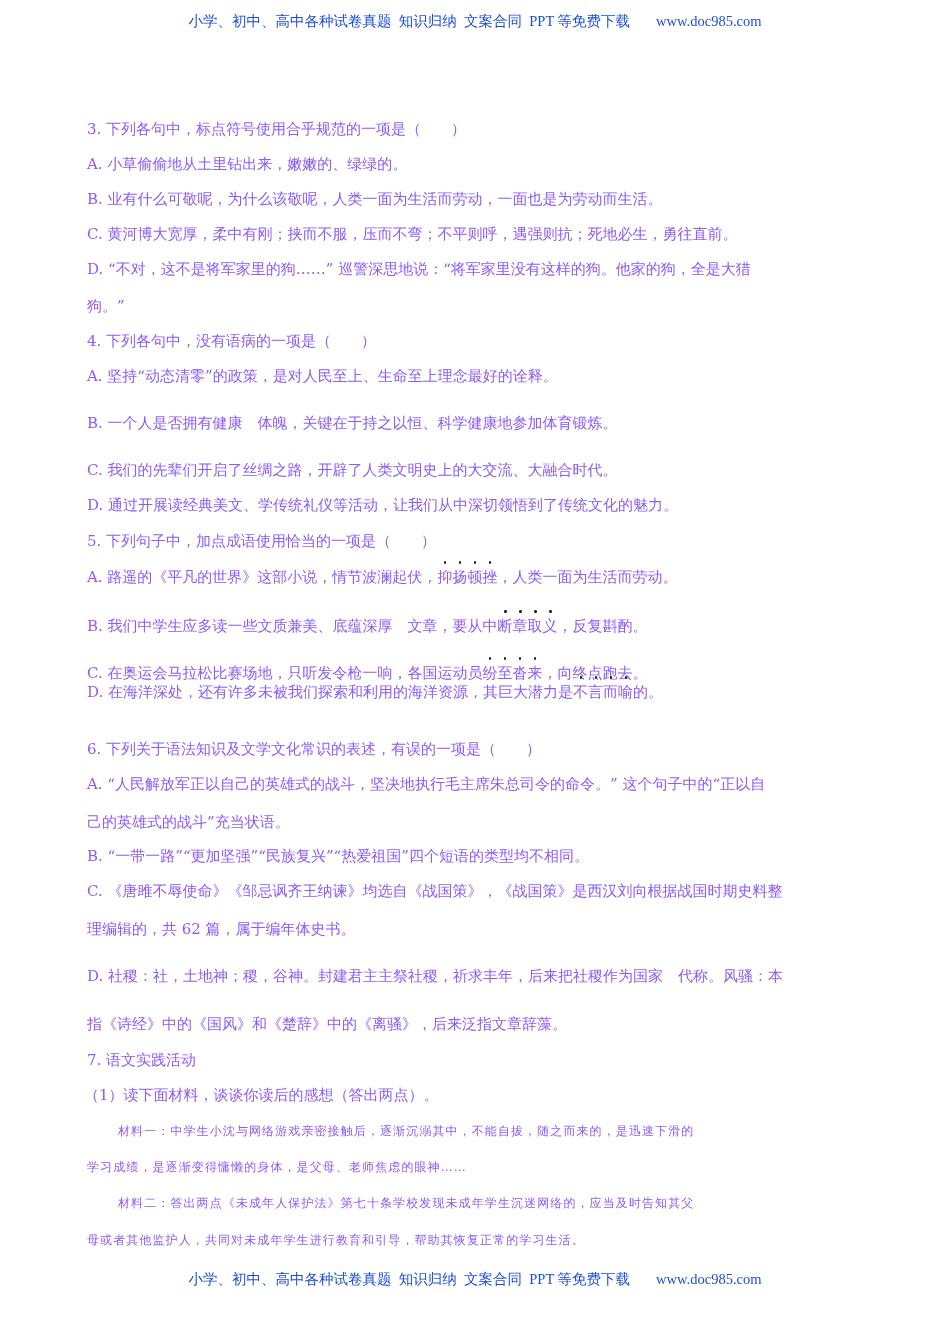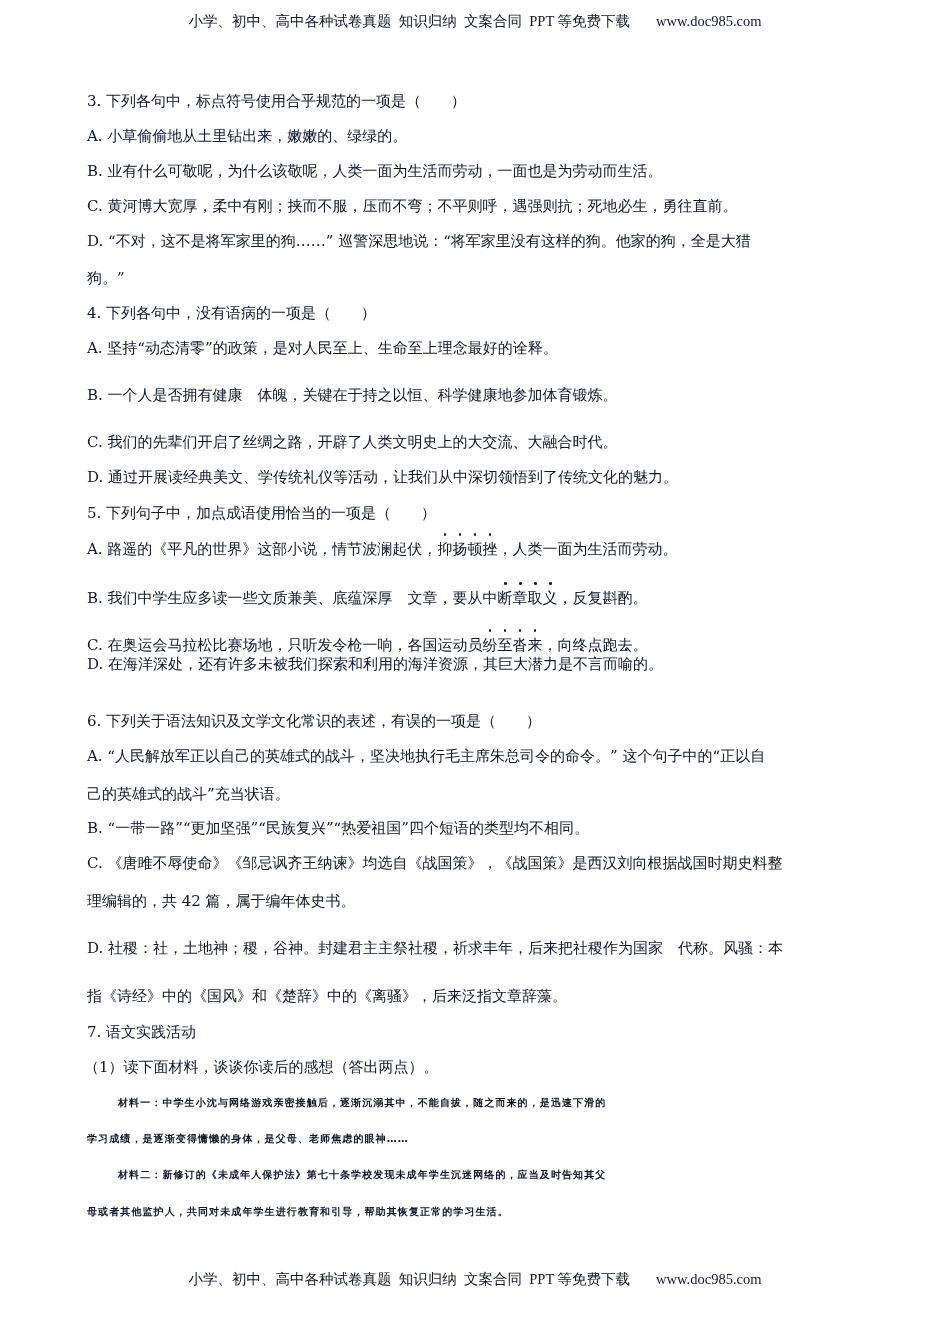--- a/index.html
+++ b/index.html
@@ -14,42 +14,42 @@
       overflow: hidden;
       font-family: "DejaVu Serif", "Liberation Serif", serif;
       color: #1a1a1a;
     }
     .header, .footer {
       position: absolute;
       left: 0;
       width: 950px;
       text-align: center;
       font-size: 14.5px;
-      color: #0f172a;
+      color: #1d4ed8;
       white-space: pre;
       font-family: "Liberation Serif", "DejaVu Serif", serif;
     }
     .header { top: 12px; }
     .footer { top: 1270px; }
     .header .url, .footer .url { margin-left: 26px; }
 
     .line {
       position: absolute;
       left: 87px;
       font-size: 15px;
       line-height: 20px;
       white-space: nowrap;
-      color: #0f172a;
+      color: #8b5cf6;
+      margin-top: 28px;
     }
     .line.indent { left: 118px; }
     .line.material {
       font-family: "DejaVu Sans", "Liberation Sans", sans-serif;
-      font-size: 10px;
+      font-size: 12px;
       letter-spacing: 1.1px;
-      font-weight: bold;
     }
     .line.material2 { left: 87px; }
     .sub { left: 84px; }
 
     .dot {
       position: relative;
       display: inline-block;
     }
     .dot::before {
       content: "";
@@ -93,24 +93,24 @@
 </div>
 <div class="line" style="top:654px">
   <span>D. 在海洋深处，还有许多未被我们探索和利用的海洋资源，其巨大潜力是</span><span class="dot">不</span><span class="dot">言</span><span class="dot">而</span><span class="dot">喻</span><span>的。</span>
 </div>
 
 <div class="line" style="top:711px">6. 下列关于语法知识及文学文化常识的表述，有误的一项是（　　）</div>
 <div class="line" style="top:746px">A. “人民解放军正以自己的英雄式的战斗，坚决地执行毛主席朱总司令的命令。” 这个句子中的“正以自</div>
 <div class="line" style="top:784px">己的英雄式的战斗”充当状语。</div>
 <div class="line" style="top:818px">B. “一带一路”“更加坚强”“民族复兴”“热爱祖国”四个短语的类型均不相同。</div>
 <div class="line" style="top:853px">C. 《唐雎不辱使命》《邹忌讽齐王纳谏》均选自《战国策》，《战国策》是西汉刘向根据战国时期史料整</div>
-<div class="line" style="top:891px">理编辑的，共 42 篇，属于编年体史书。</div>
+<div class="line" style="top:891px">理编辑的，共 62 篇，属于编年体史书。</div>
 <div class="line" style="top:938px">D. 社稷：社，土地神；稷，谷神。封建君主主祭社稷，祈求丰年，后来把社稷作为国家　代称。风骚：本</div>
 <div class="line" style="top:986px">指《诗经》中的《国风》和《楚辞》中的《离骚》，后来泛指文章辞藻。</div>
 
 <div class="line" style="top:1022px">7. 语文实践活动</div>
 <div class="line sub" style="top:1057px">（1）读下面材料，谈谈你读后的感想（答出两点）。</div>
 <div class="line indent material" style="top:1093px">材料一：中学生小沈与网络游戏亲密接触后，逐渐沉溺其中，不能自拔，随之而来的，是迅速下滑的</div>
 <div class="line material material2" style="top:1129px">学习成绩，是逐渐变得慵懒的身体，是父母、老师焦虑的眼神……</div>
-<div class="line indent material" style="top:1165px">材料二：新修订的《未成年人保护法》第七十条学校发现未成年学生沉迷网络的，应当及时告知其父</div>
+<div class="line indent material" style="top:1165px">材料二：答出两点《未成年人保护法》第七十条学校发现未成年学生沉迷网络的，应当及时告知其父</div>
 <div class="line material material2" style="top:1202px">母或者其他监护人，共同对未成年学生进行教育和引导，帮助其恢复正常的学习生活。</div>
 
 <div class="footer"><span>小学、初中、高中各种试卷真题  知识归纳  文案合同  PPT 等免费下载</span><span class="url">www.doc985.com</span></div>
 
 </body></html>

